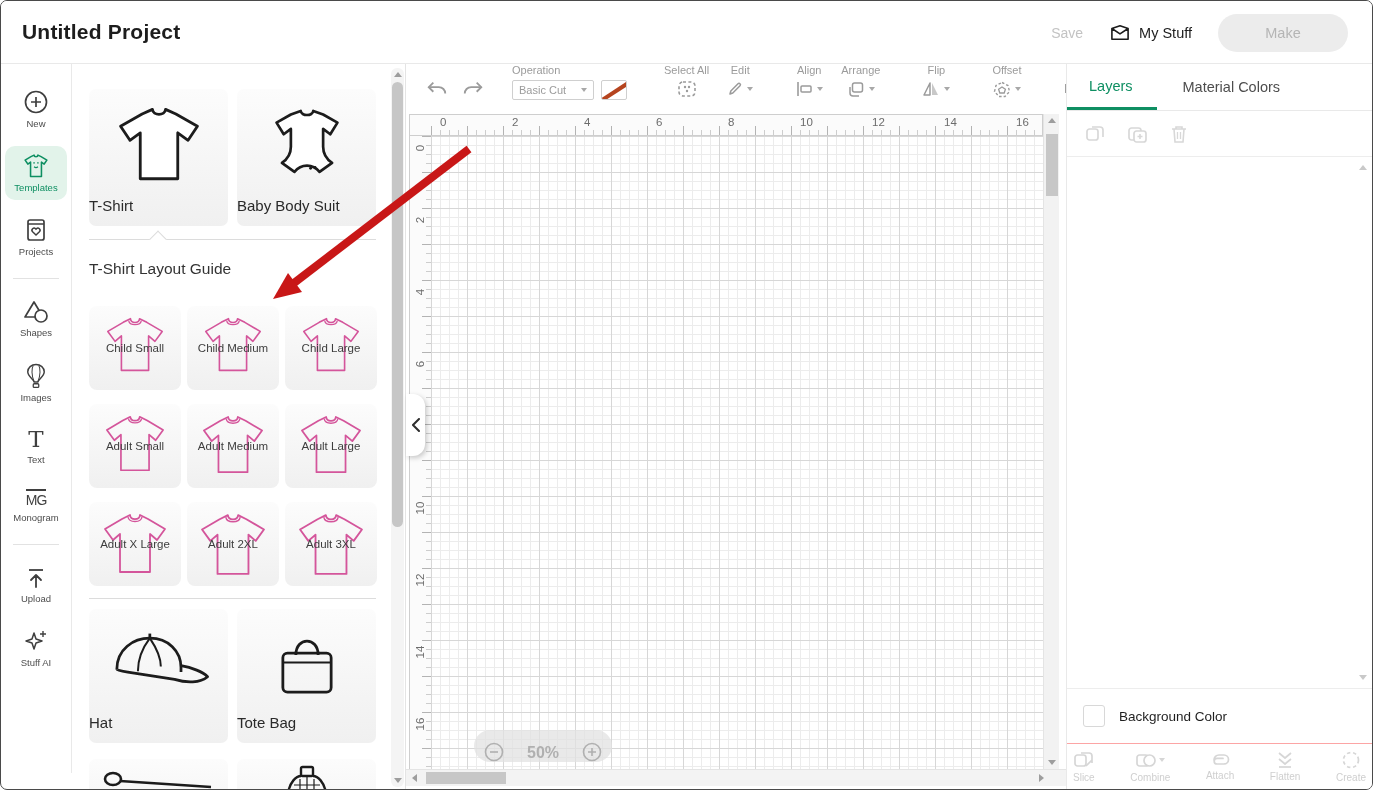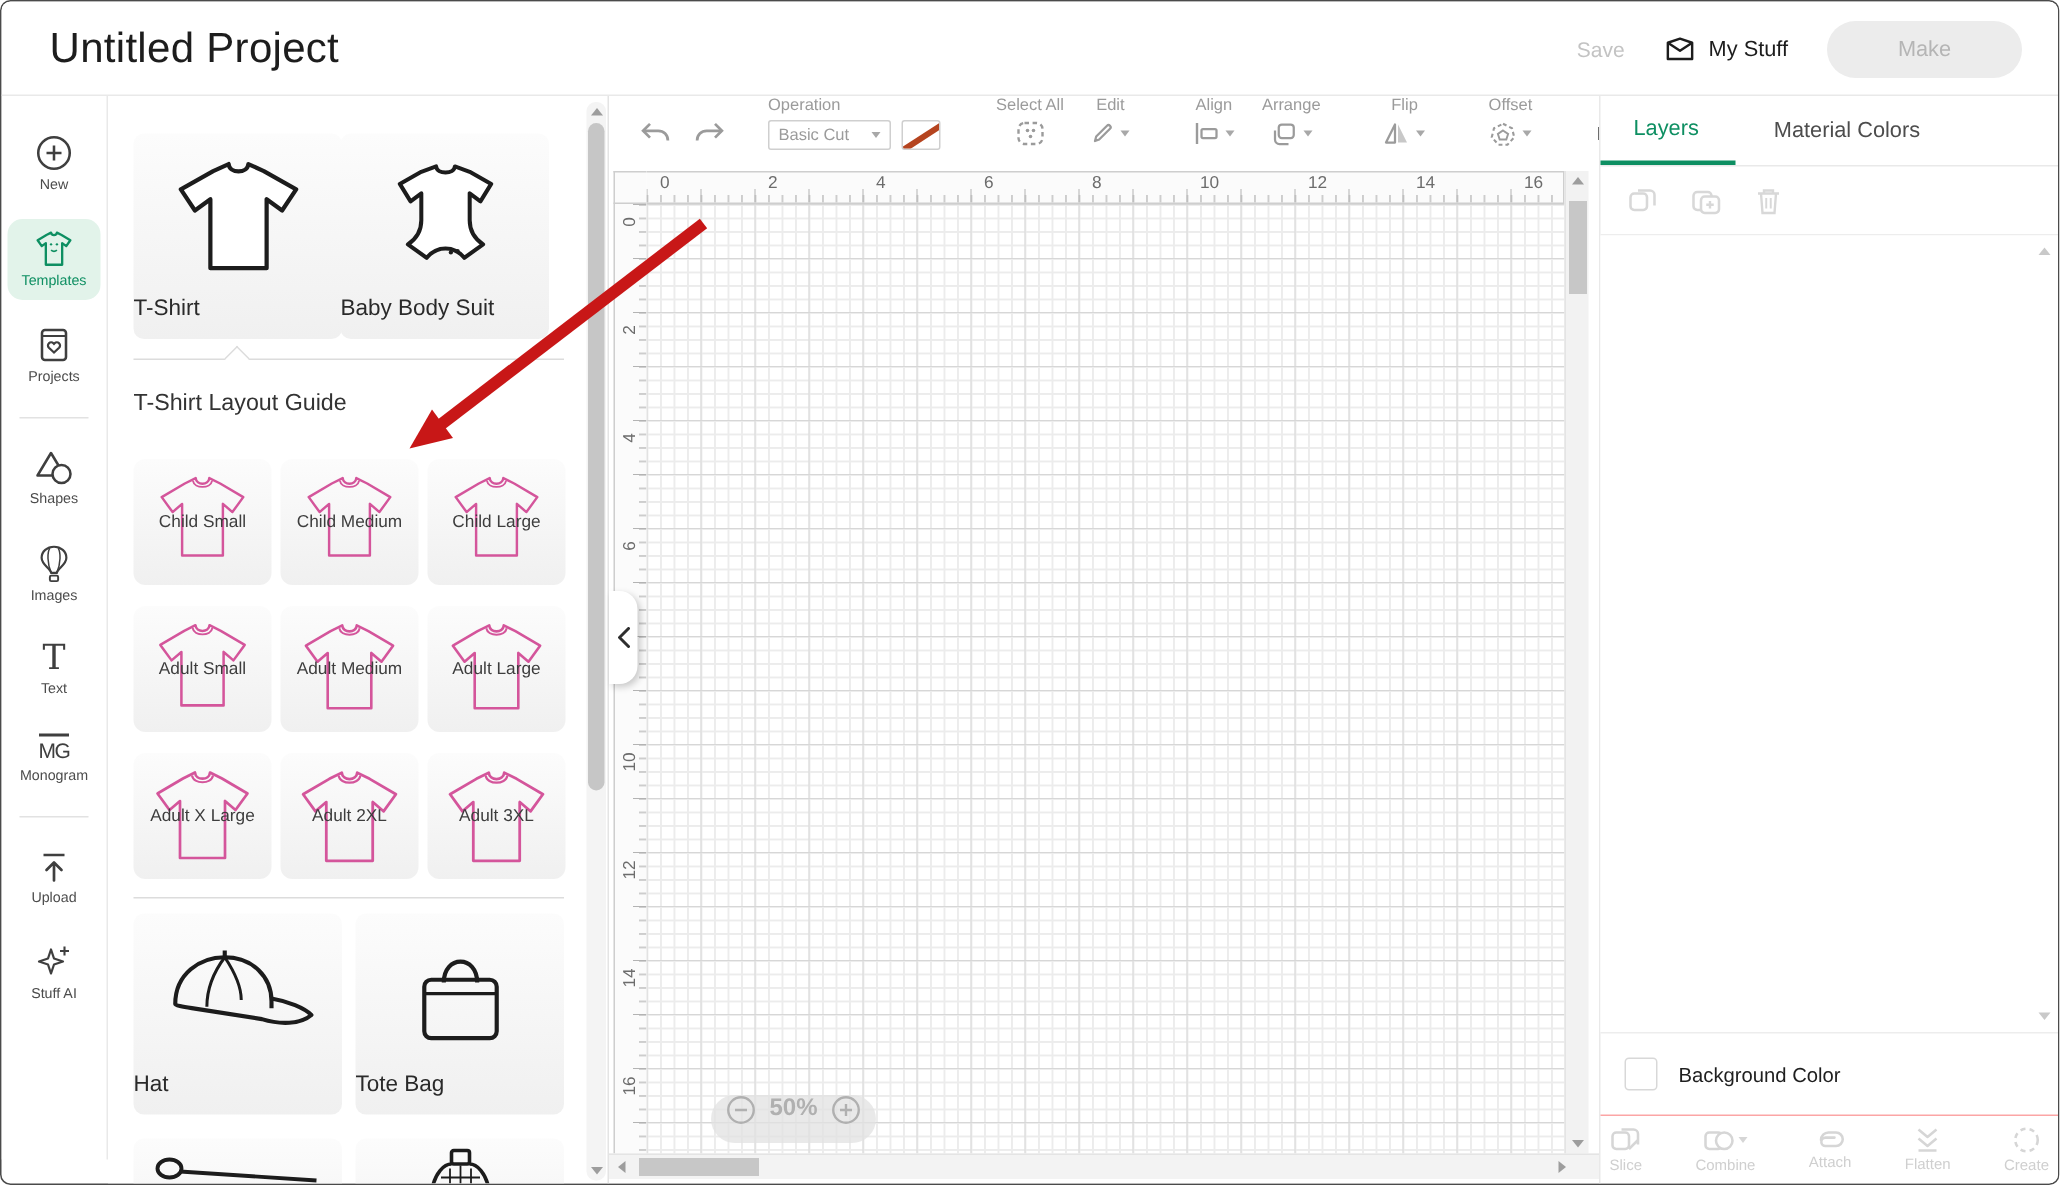--- a/index.html
+++ b/index.html
@@ -1,21 +1,21 @@
 <!DOCTYPE html>
 <html><head>
 <meta charset="utf-8">
 <style>
   *{box-sizing:border-box;margin:0;padding:0}
   body{width:1373px;height:790px;font-family:"Liberation Sans",sans-serif;background:#fff;overflow:hidden}
   .window{position:relative;width:1373px;height:790px;border:1px solid #4a4a4a;border-radius:7px;overflow:hidden;background:#fff}
 
   
   .header{position:absolute;top:0;left:0;right:0;height:63px;border-bottom:1px solid #e9e9e9;background:#fff;display:flex;align-items:center}
-  .title{margin-left:32px;font-size:28px;font-weight:400;color:#1d1d1d;letter-spacing:.2px}
+  .title{margin-left:21px;font-size:21px;font-weight:700;color:#1d1d1d;letter-spacing:.2px}
   .header-right{position:absolute;right:24px;top:0;height:63px;display:flex;align-items:center;gap:26px}
   .save-btn{font-size:14px;color:#c3c3c3;cursor:default}
   .mystuff{display:flex;align-items:center;gap:8px;font-size:14.5px;color:#1d1d1d}
   .make-btn{width:130px;height:38px;border-radius:19px;background:#ececec;color:#b5b5b5;font-size:14.5px;display:flex;align-items:center;justify-content:center}
 
   
   .sidebar{position:absolute;top:63px;left:0;bottom:16px;width:71px;border-right:1px solid #e9e9e9;background:#fff;display:flex;flex-direction:column;align-items:center;padding-top:18px}
   .sb-item{width:62px;display:flex;flex-direction:column;align-items:center;gap:3px;padding:7px 0;margin-bottom:10px;border-radius:10px;cursor:pointer}
   .sb-item .lbl{font-size:9.5px;color:#4c4c4c;white-space:nowrap}
   .sb-item.active{background:#e2f3ea}
@@ -72,21 +72,21 @@
     background-image:linear-gradient(to right,#b3b3b3 1px,transparent 1px),linear-gradient(to right,#cdcdcd 1px,transparent 1px);
     background-size:36px 9px,9px 5px;background-repeat:repeat-x;background-position:left bottom,left bottom}
   .h-ruler span{position:absolute;top:1px;font-size:11.5px;color:#6c6c6c}
   .v-ruler{position:absolute;left:3px;top:72px;width:22px;height:633px;background:#fbfbfb;border-left:1px solid #cecece;
     background-image:linear-gradient(to bottom,#b3b3b3 1px,transparent 1px),linear-gradient(to bottom,#cdcdcd 1px,transparent 1px);
     background-size:9px 36px,5px 9px;background-repeat:repeat-y;background-position:right top,right top}
   .v-ruler span{position:absolute;left:0;width:20px;text-align:center;font-size:11.5px;color:#6c6c6c;transform:rotate(-90deg)}
   .grid{position:absolute;left:25px;top:72px;width:612px;height:633px;background:#fff;
     background-image:linear-gradient(to right,#d7d7d7 1px,transparent 1px),linear-gradient(to bottom,#d7d7d7 1px,transparent 1px),linear-gradient(to right,#ececec 1px,transparent 1px),linear-gradient(to bottom,#ececec 1px,transparent 1px);
     background-size:36px 36px,36px 36px,9px 9px,9px 9px}
-  .zoom-pill{position:absolute;left:43px;top:594px;height:32px;padding:0 10px;border-radius:16px;background:rgba(225,225,225,.75);display:flex;align-items:flex-start;gap:9px;color:#b0b0b0;font-size:16px;font-weight:700}
+  .zoom-pill{position:absolute;left:43px;top:594px;height:32px;padding:0 10px;border-radius:16px;background:rgba(225,225,225,.75);display:flex;align-items:flex-end;gap:23px;color:#b0b0b0;font-size:16px;font-weight:700}
   .collapse-tab{position:absolute;left:0;top:330px;width:19px;height:62px;background:#fff;border-radius:0 12px 12px 0;box-shadow:2px 2px 5px rgba(0,0,0,.2);display:flex;align-items:center;justify-content:center;cursor:pointer}
   
   .v-scroll{position:absolute;left:637px;top:50px;width:16px;height:655px;background:#f2f2f2;border-left:1px solid #e4e4e4}
   .v-scroll .thumb{position:absolute;left:2px;top:20px;width:12px;height:62px;background:#c7c7c7}
   .h-scroll{position:absolute;left:0;top:705px;height:17px;width:660px;background:#f3f3f3;border-top:1px solid #e4e4e4}
   .h-scroll .thumb{position:absolute;left:20px;top:2px;height:12px;width:80px;background:#c7c7c7}
   .arr.left{border-top:4px solid transparent;border-bottom:4px solid transparent;border-right:5px solid #9d9d9d;left:6px;top:50%;transform:translateY(-50%)}
   .arr.right{border-top:4px solid transparent;border-bottom:4px solid transparent;border-left:5px solid #9d9d9d;left:auto;right:6px;top:50%;transform:translateY(-50%)}
 
   
@@ -195,21 +195,21 @@
     </div>
   </div>
 
   <div class="tpanel">
     <div class="card bigcard" style="left:17px;top:25px">
       <svg width="90" height="80" viewBox="0 0 96 84">
           <path d="M30 9 L41 4 C41.5 11 54.5 11 55 4 L66 9 L89 22 L79 37 L68 29 L68 78 L28 78 L28 29 L17 37 L7 22 Z" fill="#fff" stroke="#1c1c1c" stroke-width="3" stroke-linejoin="round"></path>
         </svg>
       <div class="cap">T-Shirt</div>
     </div>
-    <div class="card bigcard" style="left:155px;top:25px">
+    <div class="card bigcard" style="left:165px;top:25px">
       <svg width="86" height="80" viewBox="0 0 96 84">
           <path d="M30 8 L41 4 C41.5 10 54.5 10 55 4 L66 8 L82 17 L74 30 L66 24 L66 44 C66 52 70 58 76 62 L62 72 C58 67 53 65 48 65 C43 65 38 67 34 72 L20 62 C26 58 30 52 30 44 L30 24 L22 30 L14 17 Z" fill="#fff" stroke="#1c1c1c" stroke-width="3" stroke-linejoin="round"></path>
           <circle cx="52" cy="68" r="1.6" fill="#1c1c1c"></circle>
           <circle cx="57" cy="67" r="1.6" fill="#1c1c1c"></circle>
         </svg>
       <div class="cap">Baby Body Suit</div>
     </div>
 
     <div class="notchline"></div>
     <div class="notch"></div>

